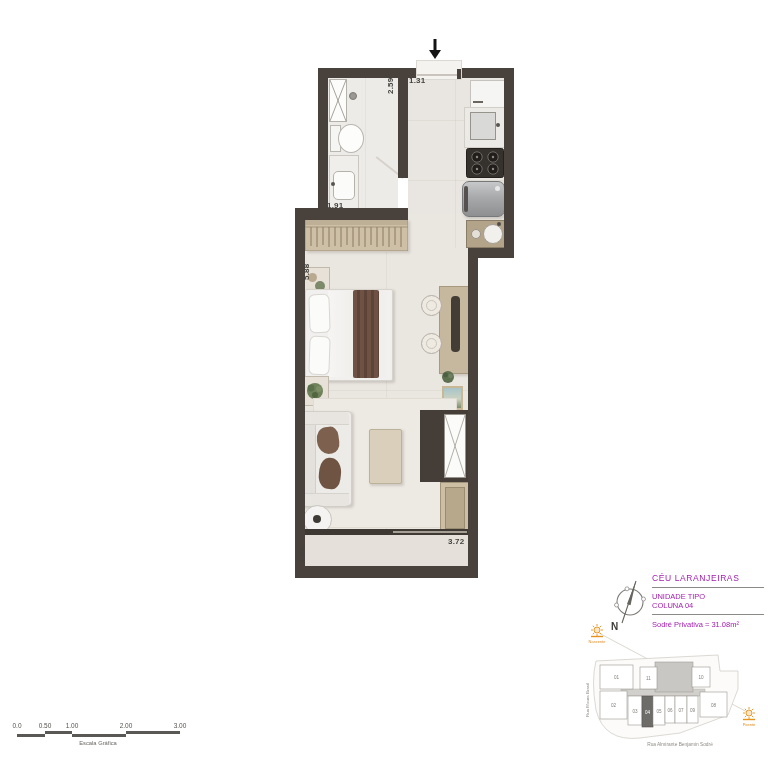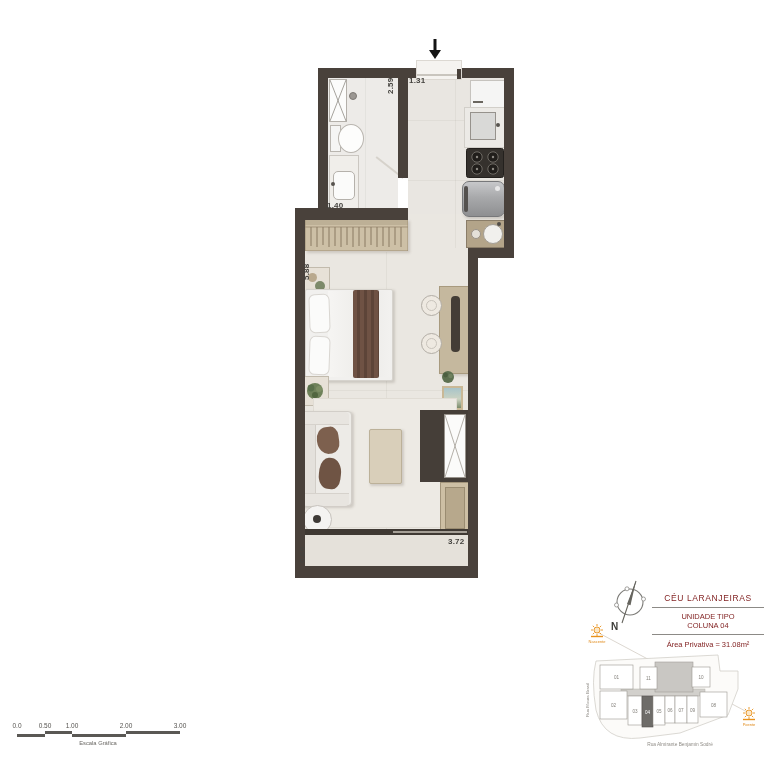--- a/index.html
+++ b/index.html
@@ -9,21 +9,21 @@
   .canvas{position:relative;width:768px;height:757px;background:#ffffff;overflow:hidden;
           font-family:"Liberation Sans",sans-serif;}
   .abs{position:absolute;}
   .w{position:absolute;background:var(--wall);z-index:40;}
   .fl{position:absolute;z-index:1;}
   .joint{position:absolute;background:rgba(60,50,40,0.05);z-index:2;}
   .fx{position:absolute;z-index:10;}
   .dim{position:absolute;font-size:8px;font-weight:700;color:#45433f;letter-spacing:.2px;z-index:60;white-space:nowrap;}
   .dim.v{transform-origin:left top;transform:rotate(-90deg);}
   .shadowed{box-shadow:1.5px 1.5px 2.5px rgba(70,60,50,.18);}
-  .legend-block{position:absolute;left:652px;top:593px;width:112px;z-index:70;color:#7f1d1d;text-align:center;}
+  .legend-block{position:absolute;left:652px;top:573px;width:112px;z-index:70;color:#a21caf;}
   .legend-title{font-size:8.5px;letter-spacing:.6px;padding-bottom:4px;border-bottom:1px solid #8c8a86;}
   .legend-sub{font-size:7.5px;line-height:9px;padding:4px 0 4px 0;border-bottom:1px solid #8c8a86;}
   .legend-area{font-size:7.5px;padding-top:5px;}
   .scalebar{position:absolute;left:12px;top:722px;width:180px;height:30px;z-index:70;}
   .scalebar .lbl{position:absolute;top:0;font-size:6.5px;color:#55534f;transform:translateX(-50%);}
   .scalebar .seg{position:absolute;height:3px;background:#5a5854;}
   .scalebar .cap{position:absolute;top:18px;left:86px;transform:translateX(-50%);font-size:5.8px;color:#6a6864;white-space:nowrap;}
   svg text{font-family:"Liberation Sans",sans-serif;}
 </style>
 </head>
@@ -192,21 +192,21 @@
     <div class="w" style="left:468px;top:248px;width:10px;height:330px;"></div>
     <div class="w" style="left:295px;top:566px;width:183px;height:12px;"></div>
 
     <svg class="abs" style="left:427px;top:38px;z-index:60;" width="16" height="22" viewBox="0 0 16 22">
       <line x1="8" y1="1" x2="8" y2="13" stroke="#141414" stroke-width="3"></line>
       <polygon points="2,12 14,12 8,21" fill="#141414"></polygon>
     </svg>
 
     <span class="dim v" style="left:386px;top:94px;">2.59</span>
     <span class="dim" style="left:409px;top:76px;">1.31</span>
-    <span class="dim" style="left:327px;top:201px;">1.40</span>
+    <span class="dim" style="left:327px;top:201px;">1.91</span>
     <span class="dim v" style="left:302px;top:280px;">5.88</span>
     <span class="dim v" style="left:298px;top:563px;">0.60</span>
     <span class="dim" style="left:448px;top:537px;">3.72</span>
   </div>
 
   <svg class="abs" style="left:600px;top:578px;z-index:70;" width="56" height="56" viewBox="0 0 56 56">
     <circle cx="30" cy="24" r="13" fill="none" stroke="#7c7b77" stroke-width="1.1"></circle>
     <circle cx="43.5" cy="21" r="2" fill="#fff" stroke="#8d8c88" stroke-width="0.8"></circle>
     <circle cx="16.5" cy="27" r="2" fill="#fff" stroke="#8d8c88" stroke-width="0.8"></circle>
     <circle cx="27" cy="10.8" r="2" fill="#fff" stroke="#8d8c88" stroke-width="0.8"></circle>
@@ -214,21 +214,21 @@
     <polygon points="36,3 27,26 30.5,27.2" fill="#66655f"></polygon>
     <text x="11" y="52" font-size="10" font-weight="bold" fill="#3d3c39">N</text>
   </svg>
 
   <div class="legend-block">
     <div class="legend-title">CÉU LARANJEIRAS</div>
     <div class="legend-sub">
       <div>UNIDADE TIPO</div>
       <div>COLUNA 04</div>
     </div>
-    <div class="legend-area">Área Privativa = 31.08m²</div>
+    <div class="legend-area">Sodré Privativa = 31.08m²</div>
   </div>
 
   <svg class="abs" style="left:580px;top:615px;z-index:70;" width="188" height="142" viewBox="0 0 188 142">
 
     <line x1="17" y1="17" x2="169" y2="98" stroke="#d8d3cb" stroke-width="0.9"></line>
 
     <path d="M16,46 L138,40 L140,56 L158,56 L158,74 L148,100 L100,118 L60,123 Q24,127 16,95 Q11,65 16,46 Z" fill="#fcfbf9" stroke="#d2cfc9" stroke-width="0.8"></path>
 
     <rect x="41" y="74" width="84" height="7" fill="#d2d0cc" stroke="#b5b2ad" stroke-width="0.5"></rect>
     <rect x="75" y="47" width="38" height="30" fill="#c9c7c3" stroke="#a09d98" stroke-width="0.6"></rect>

